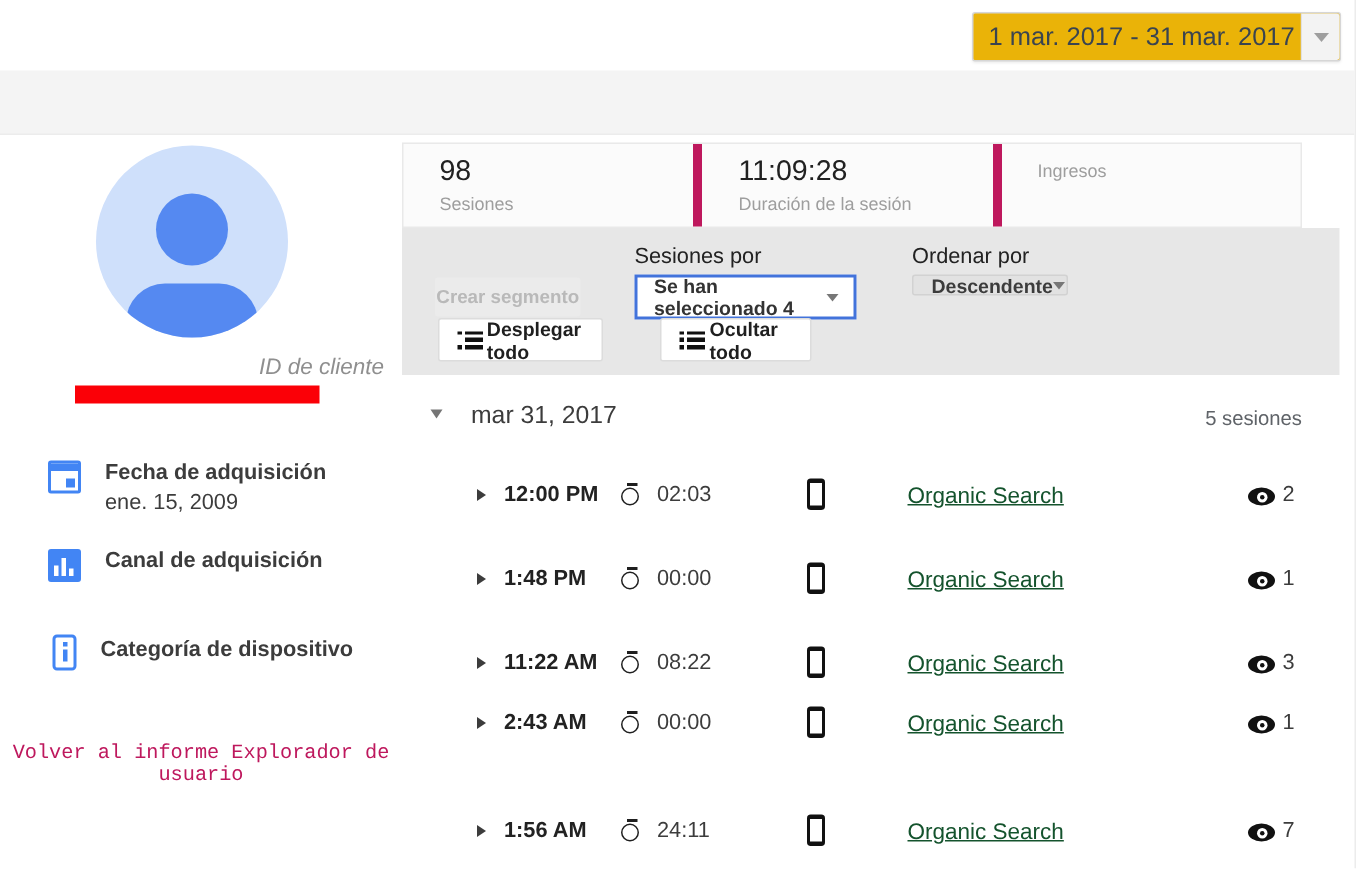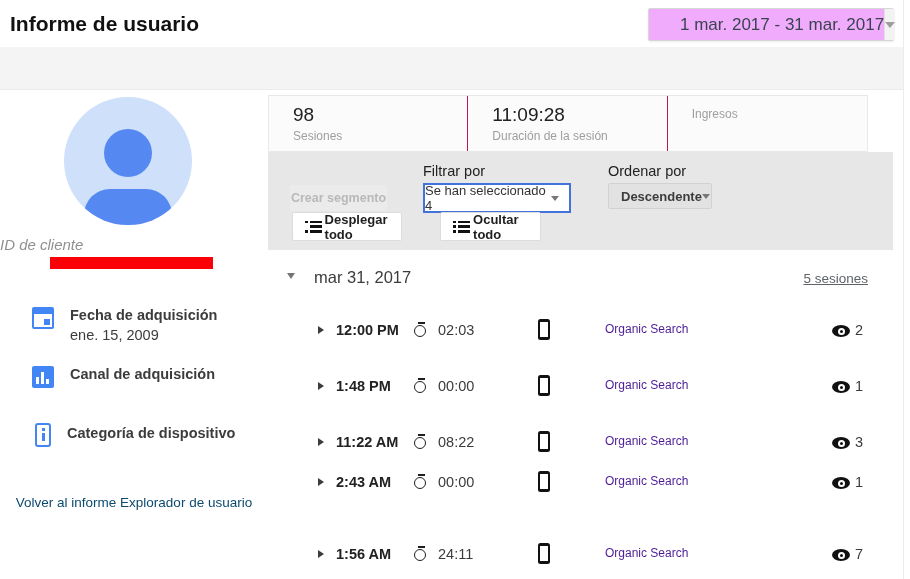--- a/index.html
+++ b/index.html
@@ -3,36 +3,36 @@
 <meta charset="utf-8">
 <style>
   * { margin:0; padding:0; box-sizing:border-box; }
   html,body { width:910px; height:579px; }
   body { font-family:"Liberation Sans", sans-serif; background:#ffffff; color:#212121; overflow:hidden; }
   .app { position:relative; width:910px; height:579px; background:#ffffff; }
 
   
   .hdr { position:absolute; left:0; top:0; width:910px; height:47px; background:#fff; }
   .hdr-title { position:absolute; left:10px; top:12px; font-size:21px; font-weight:bold; color:#111; }
-  .date-box { position:absolute; left:648px; top:8px; width:246px; height:33px; background:#f0abfc;
+  .date-box { position:absolute; left:648px; top:8px; width:246px; height:33px; background:#eab308;
               border:1px solid #d6d6d6; border-radius:2px; box-shadow:0 1px 2px rgba(0,0,0,.08);
-              display:flex; align-items:center; cursor:pointer;padding-left:21px; }
+              display:flex; align-items:center; cursor:pointer; }
   .date-text { flex:1; padding-left:10px; font-size:17px; color:#3a4450; white-space:nowrap; }
   .date-caret-zone { width:26px; height:100%; border-left:1px solid #e0e0e0; background:#f3f3f3;
               border-radius:0 2px 2px 0; display:flex; align-items:center; justify-content:center; }
   .caret-down { width:0; height:0; border-left:5px solid transparent; border-right:5px solid transparent; border-top:6px solid #9e9e9e; }
 
   .subbar { position:absolute; left:0; top:47px; width:903px; height:43px; background:#f4f4f4; border-bottom:1px solid #ececec; }
   .right-line { position:absolute; left:903px; top:0; width:7px; height:579px; background:#fff; border-left:1px solid #ececec; }
 
   
   .avatar { position:absolute; left:64px; top:97px; width:128px; height:128px; border-radius:50%; background:#cfe0fb; overflow:hidden; }
   .avatar-head { position:absolute; left:40px; top:32px; width:48px; height:48px; border-radius:50%; background:#5589f1; }
   .avatar-body { position:absolute; left:20px; top:92px; width:88px; height:60px; border-radius:26px 26px 10px 10px; background:#5589f1; }
-  .client-id { position:absolute; left:0; top:236px; width:256px; text-align:left; font-style:italic; font-size:15px; color:#8f8f8f; }
+  .client-id { position:absolute; left:0; top:236px; width:256px; text-align:right; font-style:italic; font-size:15px; color:#8f8f8f; }
   .red-bar { position:absolute; left:50px; top:257px; width:163px; height:12px; }
 
   .attr-item { position:absolute; left:32px; display:flex; }
   .attr-texts { margin-left:16px; }
   .attr-label { font-size:14.5px; font-weight:bold; color:#3c3c3c; line-height:20px; }
   .attr-value { font-size:14.5px; color:#3c3c3c; line-height:20px; }
 
   
   .ic-cal { position:relative; width:22px; height:22px; border:2px solid #4285f4; border-radius:2px; margin-top:2px; }
   .ic-cal::before { content:""; position:absolute; left:0; top:0; width:18px; height:5px; background:#4285f4; }
@@ -41,77 +41,76 @@
   .ic-chart i { position:absolute; bottom:4px; width:3px; background:#fff; }
   .ic-chart .b1 { left:4px; height:7px; } .ic-chart .b2 { left:9px; height:12px; } .ic-chart .b3 { left:14px; height:5px; }
   .ic-dev { position:relative; width:16px; height:24px; border:2px solid #4285f4; border-radius:3px; margin-left:3px; }
   .ic-dev .dot { position:absolute; left:4.5px; top:3px; width:3px; height:3px; background:#4285f4; }
   .ic-dev .stem { position:absolute; left:4.5px; top:8px; width:3px; height:8px; background:#4285f4; }
 
   .back-link { position:absolute; left:0; top:495px; width:268px; text-align:center; font-size:13.5px; color:#4053c5; cursor:pointer; }
 
   
   .stats { position:absolute; left:268px; top:95px; width:600px; height:57px; background:#fbfbfb; border:1px solid #e9e9e9; display:flex; }
-  .stat-cell { width:200px; padding:8px 0 0 24px; border-right:1px solid #be185d; }
+  .stat-cell { width:200px; padding:8px 0 0 24px; border-right:6px solid #be185d; }
   .stat-cell:last-child { border-right:none; }
   .stat-value { font-size:19px; color:#212121; }
   .stat-label { font-size:12px; color:#9e9e9e; margin-top:3px; }
 
   
   .band { position:absolute; left:268px; top:152px; width:625px; height:98px; background:#e7e7e7; }
   .band-label { position:absolute; font-size:14.5px; color:#222; }
   .lbl-filter { left:155px; top:11px; }
   .lbl-order { left:340px; top:11px; }
   .btn-disabled { position:absolute; left:22px; top:33px; width:97px; height:26px; background:#ebebeb;
                   color:#b9b9b9; font-size:12.5px; font-weight:bold; text-align:center; line-height:26px; border-radius:2px; }
   .sel-filter { position:absolute; left:155px; top:31px; width:148px; height:30px; background:#fff; border:2px solid #4273db;
                 display:flex; align-items:center; cursor:pointer; }
-  .sel-filter span { flex:1; font-size:13px; font-weight:normal; color:#333; }
-  .sel-order { position:absolute; left:340px; top:31px; width:104px; height:26px; background:#e2e2e2; border:1px solid #d2d2d2;
+  .sel-filter span { flex:1; padding-left:11px; font-size:13px; font-weight:bold; color:#333; }
+  .sel-order { position:absolute; left:340px; top:31px; width:104px; height:14px; background:#e2e2e2; border:1px solid #d2d2d2;
                display:flex; align-items:center; cursor:pointer; border-radius:2px; }
   .sel-order span { flex:1; padding-left:12px; font-size:13px; font-weight:bold; color:#3c3c3c; }
   .sel-caret { width:0; height:0; border-left:4px solid transparent; border-right:4px solid transparent; border-top:5px solid #777; margin-right:10px; }
   .btn-white { position:absolute; top:60px; height:29px; background:#fff; border:1px solid #dcdcdc; border-radius:2px;
                display:flex; align-items:center; padding:0 12px; cursor:pointer; }
   .btn-white span { font-size:13px; font-weight:bold; color:#1f1f1f; margin-left:8px; }
   .btn-expand { left:24px; width:110px; }
   .btn-collapse { left:172px; width:101px; }
   .ic-list { position:relative; width:17px; height:12px; }
   .ic-list i { position:absolute; height:2.5px; background:#111; }
   .ic-list .l1 { left:5px; top:0; width:12px; } .ic-list .l2 { left:5px; top:4.75px; width:12px; } .ic-list .l3 { left:5px; top:9.5px; width:12px; }
   .ic-list .d1 { left:0; top:0; width:2.5px; } .ic-list .d2 { left:0; top:4.75px; width:2.5px; } .ic-list .d3 { left:0; top:9.5px; width:2.5px; }
 
   
   .grp-caret { position:absolute; left:287px; top:273px; width:0; height:0;
                border-left:4.5px solid transparent; border-right:4.5px solid transparent; border-top:6px solid #757575; cursor:pointer; }
   .grp-title { position:absolute; left:314px; top:268px; font-size:16.5px; color:#3c3c3c; }
-  .grp-count { position:absolute; left:668px; top:271px; width:200px; text-align:right; font-size:13.5px; color:#5f6368;text-decoration:underline; }
+  .grp-count { position:absolute; left:668px; top:271px; width:200px; text-align:right; font-size:13.5px; color:#5f6368; }
 
   .row { position:absolute; left:268px; width:625px; height:56px; }
   .row-arrow { position:absolute; left:50px; top:24px; width:0; height:0;
                border-top:4.5px solid transparent; border-bottom:4.5px solid transparent; border-left:6px solid #3c3c3c; cursor:pointer; }
   .row-time { position:absolute; left:68px; top:20px; font-size:14.5px; font-weight:bold; color:#222; }
   .ic-timer { position:absolute; left:146px; top:21px; width:14px; height:14px; }
   .ic-timer .face { position:absolute; left:0; top:2px; width:12px; height:12px; border:1.8px solid #1f1f1f; border-radius:50%; }
   .ic-timer .knob { position:absolute; left:3.5px; top:-1px; width:7px; height:2px; background:#1f1f1f; }
   .row-dur { position:absolute; left:170px; top:20px; font-size:14.5px; color:#3c3c3c; }
   .ic-phone { position:absolute; left:270px; top:17px; width:12px; height:21px; border:2px solid #111; border-top-width:3px; border-bottom-width:3.5px; border-radius:2.5px; }
-  .row-chan { position:absolute; left:337px; top:20px; font-size:12px; color:#4c1d95; }
+  .row-chan { position:absolute; left:337px; top:20px; font-size:15px; color:#14532d;text-decoration:underline; }
   .ic-eye { position:absolute; left:564px; top:23px; width:18px; height:12px; background:#111; border-radius:50% / 50%; }
   .ic-eye .white { position:absolute; left:5.5px; top:2.5px; width:7px; height:7px; background:#fff; border-radius:50%; }
   .ic-eye .pupil { position:absolute; left:7.5px; top:4.5px; width:3px; height:3px; background:#111; border-radius:50%; }
   .row-count { position:absolute; left:587px; top:20px; font-size:14.5px; color:#3c3c3c; }
 </style>
 </head>
 <body>
 
 <div class="app">
 
   <div class="hdr">
-    <div class="hdr-title">Informe de usuario</div>
     <div class="date-box">
       <div class="date-text">1 mar. 2017 - 31 mar. 2017</div>
       <div class="date-caret-zone">
         <div class="caret-down"></div>
       </div>
     </div>
   </div>
   <div class="subbar"></div>
   <div class="right-line"></div>
 
@@ -143,38 +142,38 @@
   <div class="attr-item" style="top:423px;">
     <div class="ic-dev">
         <div class="dot"></div>
         <div class="stem"></div>
       </div>
     <div class="attr-texts">
       <div class="attr-label">Categoría de dispositivo</div>
     </div>
   </div>
 
-  <div class="back-link" style="color: #0c4a6e;">Volver al informe Explorador de usuario</div>
+  <div class="back-link" style="color: #be185d; font-family: Liberation Mono, monospace;">Volver al informe Explorador de usuario</div>
 
   <div class="stats">
     <div class="stat-cell">
       <div class="stat-value">98</div>
       <div class="stat-label">Sesiones</div>
     </div>
     <div class="stat-cell">
       <div class="stat-value">11:09:28</div>
       <div class="stat-label">Duración de la sesión</div>
     </div>
     <div class="stat-cell">
       <div class="stat-label">Ingresos</div>
     </div>
   </div>
 
   <div class="band">
-    <div class="band-label lbl-filter">Filtrar por</div>
+    <div class="band-label lbl-filter">Sesiones por</div>
     <div class="band-label lbl-order">Ordenar por</div>
     <div class="btn-disabled">Crear segmento</div>
     <div class="sel-filter">
       <span>Se han seleccionado 4</span>
       <div class="sel-caret"></div>
     </div>
     <div class="sel-order">
       <span>Descendente</span>
       <div class="sel-caret"></div>
     </div>

